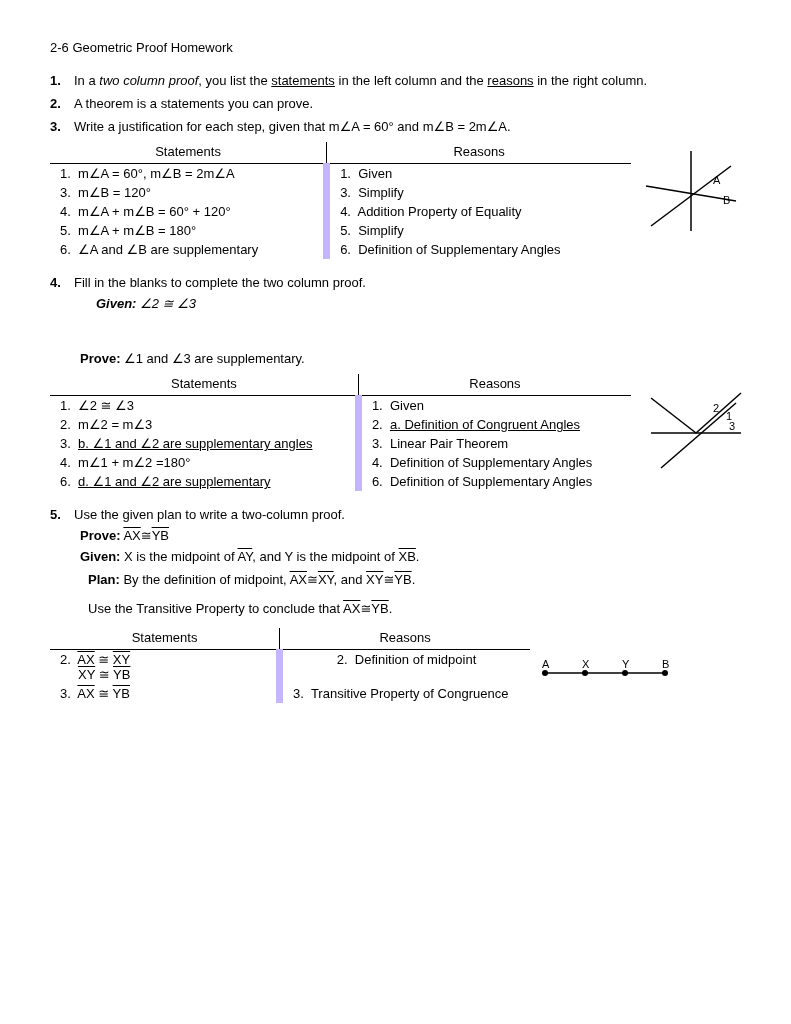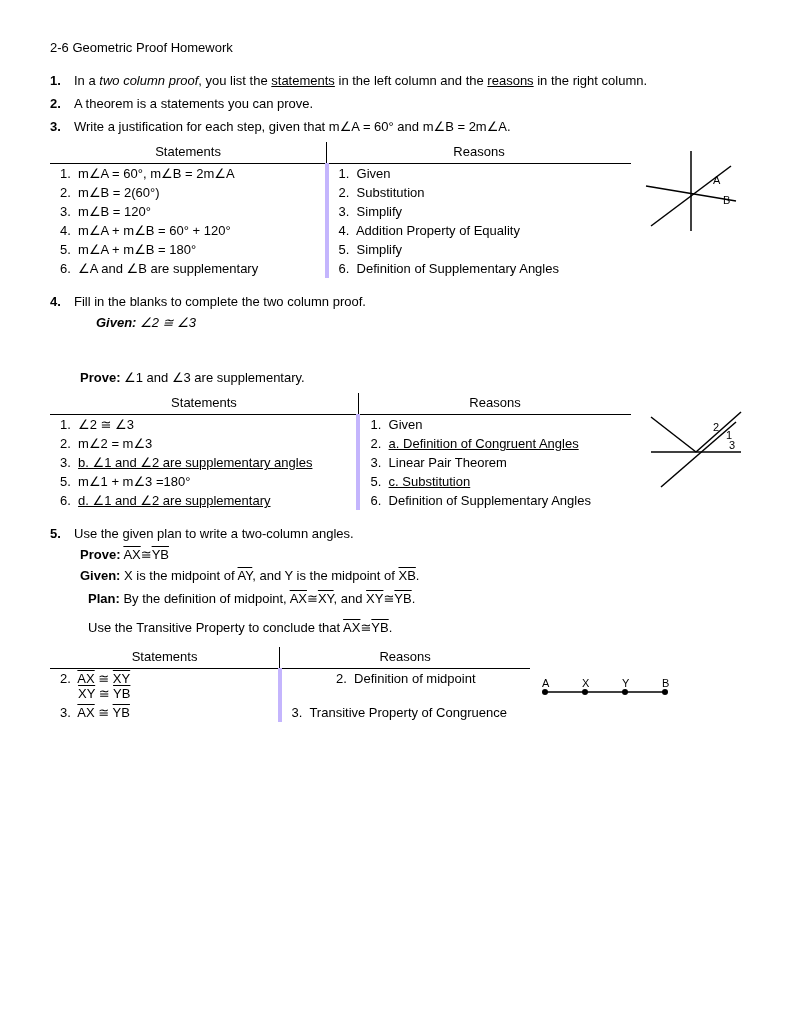--- a/index.html
+++ b/index.html
@@ -47,21 +47,21 @@
       text-align: center;
       font-weight: normal;
       padding: 2px 10px 4px 10px;
       border-bottom: 1px solid #000;
     }
     .proof-table td {
       padding: 2px 10px;
       vertical-align: top;
     }
     .proof-table .col-stmt {
-      border-right: 4px solid #c4b5fd;
+      border-right: 7px solid #c4b5fd;
       min-width: 220px;
     }
     .proof-table .col-reason {
       min-width: 240px;
     }
     .proof-table .header-row th:first-child {
       border-right: 1px solid #000;
       text-align: center;
     }
     .diagram {
@@ -111,24 +111,20 @@
     <tbody>
         <tr class="header-row">
       <th class="col-stmt">Statements</th>
       <th class="col-reason">Reasons</th>
     </tr>
     <tr>
       <td class="col-stmt">1.&nbsp; m∠A = 60°, m∠B = 2m∠A</td>
       <td class="col-reason">1.&nbsp; Given</td>
     </tr>
     <tr>
-      <td class="col-stmt">2.&nbsp; m∠B = 2(60°)</td>
-      <td class="col-reason">2.&nbsp; Substitution</td>
-    </tr>
-    <tr>
       <td class="col-stmt">3.&nbsp; m∠B = 120°</td>
       <td class="col-reason">3.&nbsp; Simplify</td>
     </tr>
     <tr>
       <td class="col-stmt">4.&nbsp; m∠A + m∠B = 60° + 120°</td>
       <td class="col-reason">4.&nbsp; Addition Property of Equality</td>
     </tr>
     <tr>
       <td class="col-stmt">5.&nbsp; m∠A + m∠B = 180°</td>
       <td class="col-reason">5.&nbsp; Simplify</td>
@@ -179,22 +175,22 @@
     </tr>
     <tr>
       <td class="col-stmt">2.&nbsp; m∠2 = m∠3</td>
       <td class="col-reason">2.&nbsp; <u>a. Definition of Congruent Angles</u></td>
     </tr>
     <tr>
       <td class="col-stmt">3.&nbsp; <u>b. ∠1 and ∠2 are supplementary angles</u></td>
       <td class="col-reason">3.&nbsp; Linear Pair Theorem</td>
     </tr>
     <tr>
-      <td class="col-stmt">5.&nbsp; m∠1 + m∠3 =180°</td>
-      <td class="col-reason">5.&nbsp; <u>c. Substitution</u></td>
+      <td class="col-stmt">4.&nbsp; m∠1 + m∠2 =180°</td>
+      <td class="col-reason">4.&nbsp; Definition of Supplementary Angles</td>
     </tr>
     <tr>
       <td class="col-stmt">6.&nbsp; <u>d. ∠1 and ∠2 are supplementary</u></td>
       <td class="col-reason">6.&nbsp; Definition of Supplementary Angles</td>
     </tr>
   </tbody>
     </table>
 
   <div class="diagram">
     <svg width="110" height="110" class="diagram-svg" viewBox="0 0 110 110">
@@ -209,21 +205,21 @@
       <text x="72" y="34" font-size="11" font-family="Arial">2</text>
       <text x="88" y="52" font-size="11" font-family="Arial">3</text>
     </svg>
   </div>
 </div>
 
 <div style="height:16px;"></div>
 
 <div class="section numbered-item" style="margin-bottom:6px;">
   <div class="num"><b>5.</b></div>
-  <div class="content">Use the given plan to write a two-column angles.</div>
+  <div class="content">Use the given plan to write a two-column proof.</div>
 </div>
 
 <div style="margin-left:30px;">
   <div class="given-prove">
     <b>Prove:</b> <span style="text-decoration:overline;">AX</span>≅<span style="text-decoration:overline;">YB</span>
   </div>
   <div class="given-prove">
     <b>Given:</b> X is the midpoint of <span style="text-decoration:overline;">AY</span>, and Y is the midpoint of <span style="text-decoration:overline;">XB</span>.
   </div>
   <div class="plan-block">

